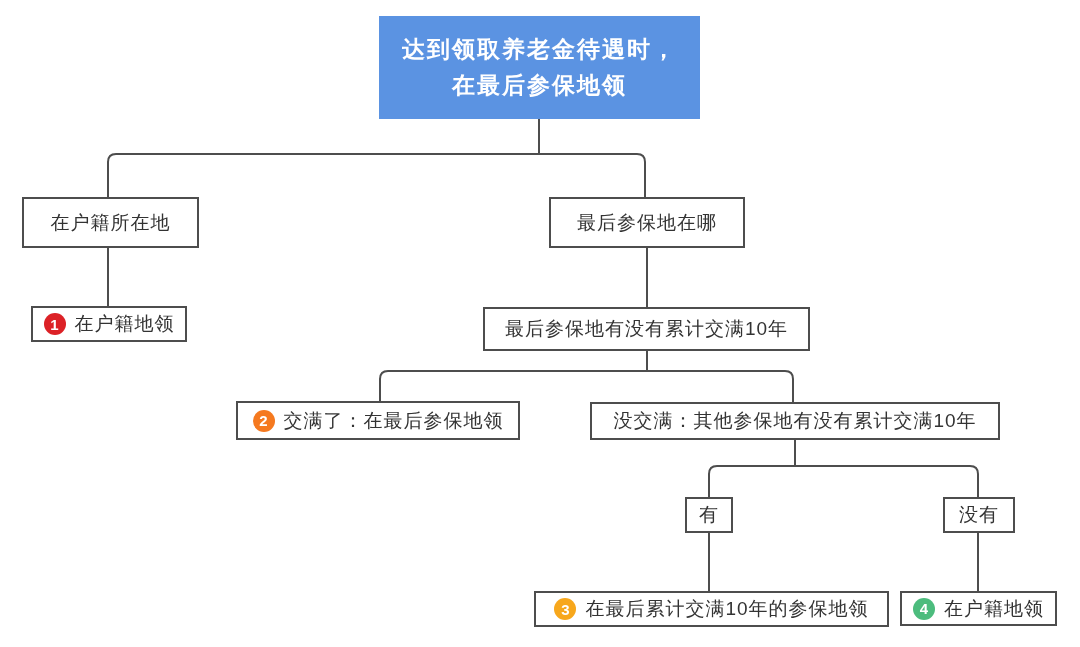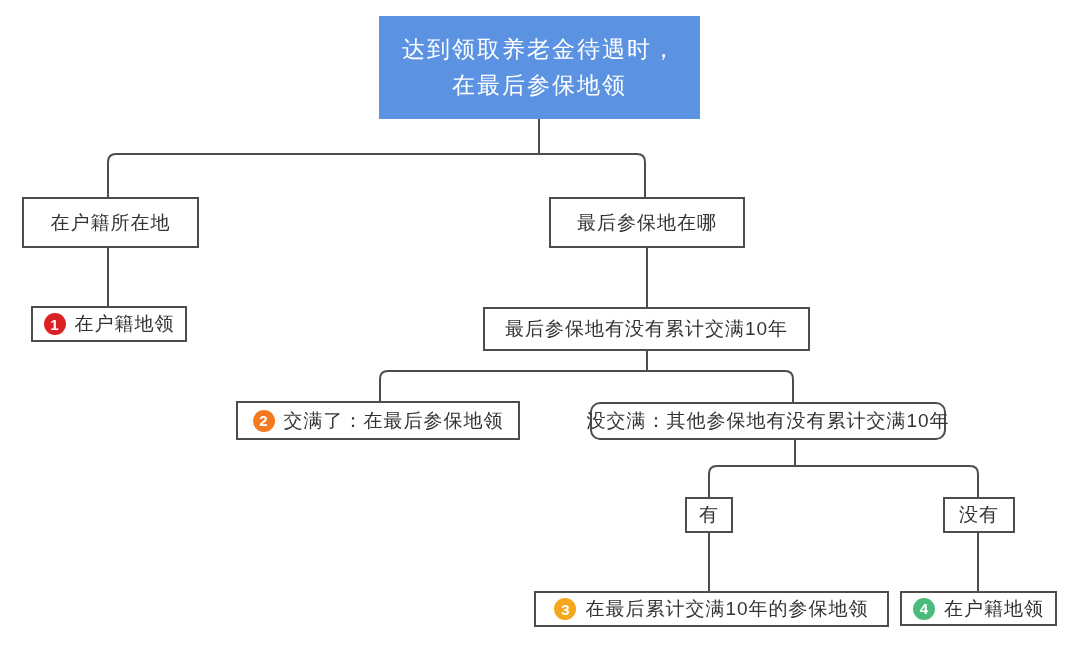--- a/index.html
+++ b/index.html
@@ -5,21 +5,21 @@
   html,body{margin:0;padding:0;background:#ffffff;}
   body{font-family:"Liberation Sans","DejaVu Sans",sans-serif;}
   .canvas{position:relative;width:1080px;height:647px;background:#ffffff;overflow:hidden;}
   .lines{position:absolute;left:0;top:0;width:1080px;height:647px;}
   .lines path{fill:none;stroke:#4d4d4d;stroke-width:2px;}
   .node{position:absolute;box-sizing:border-box;border:2px solid #4d4d4d;background:#ffffff;
         display:flex;align-items:center;justify-content:center;
         color:#333333;font-size:19px;letter-spacing:1px;white-space:nowrap;}
   .header{position:absolute;box-sizing:border-box;background:#5b93e2;color:#ffffff;
           display:flex;flex-direction:column;align-items:center;justify-content:center;
-          font-size:23px;font-weight:normal;line-height:1.55;letter-spacing:2px;text-align:center;}
+          font-size:23px;font-weight:bold;line-height:1.55;letter-spacing:2px;text-align:center;}
   .badge{width:22px;height:22px;border-radius:50%;flex:none;display:inline-flex;
          align-items:center;justify-content:center;color:#ffffff;font-size:15px;
          font-weight:bold;margin-right:9px;letter-spacing:0;}
 </style>
 </head>
 <body>
 
 <div class="canvas">
 
   <svg class="lines" viewBox="0 0 1080 647">
@@ -51,21 +51,21 @@
 
   <div class="node" style="left:483px;top:307px;width:327px;height:44px;">
     <span>最后参保地有没有累计交满10年</span>
   </div>
 
   <div class="node" style="left:236px;top:401px;width:284px;height:39px;">
     <span class="badge" style="background-color: rgb(245, 121, 31);">2</span>
     <span>交满了：在最后参保地领</span>
   </div>
 
-  <div class="node" style="left:590px;top:402px;width:356px;height:38px;border-radius:10px;">
+  <div class="node" style="left:590px;top:402px;width:410px;height:38px;">
     <span>没交满：其他参保地有没有累计交满10年</span>
   </div>
 
   <div class="node" style="left:685px;top:497px;width:48px;height:36px;">
     <span>有</span>
   </div>
   <div class="node" style="left:943px;top:497px;width:72px;height:36px;">
     <span>没有</span>
   </div>
 

